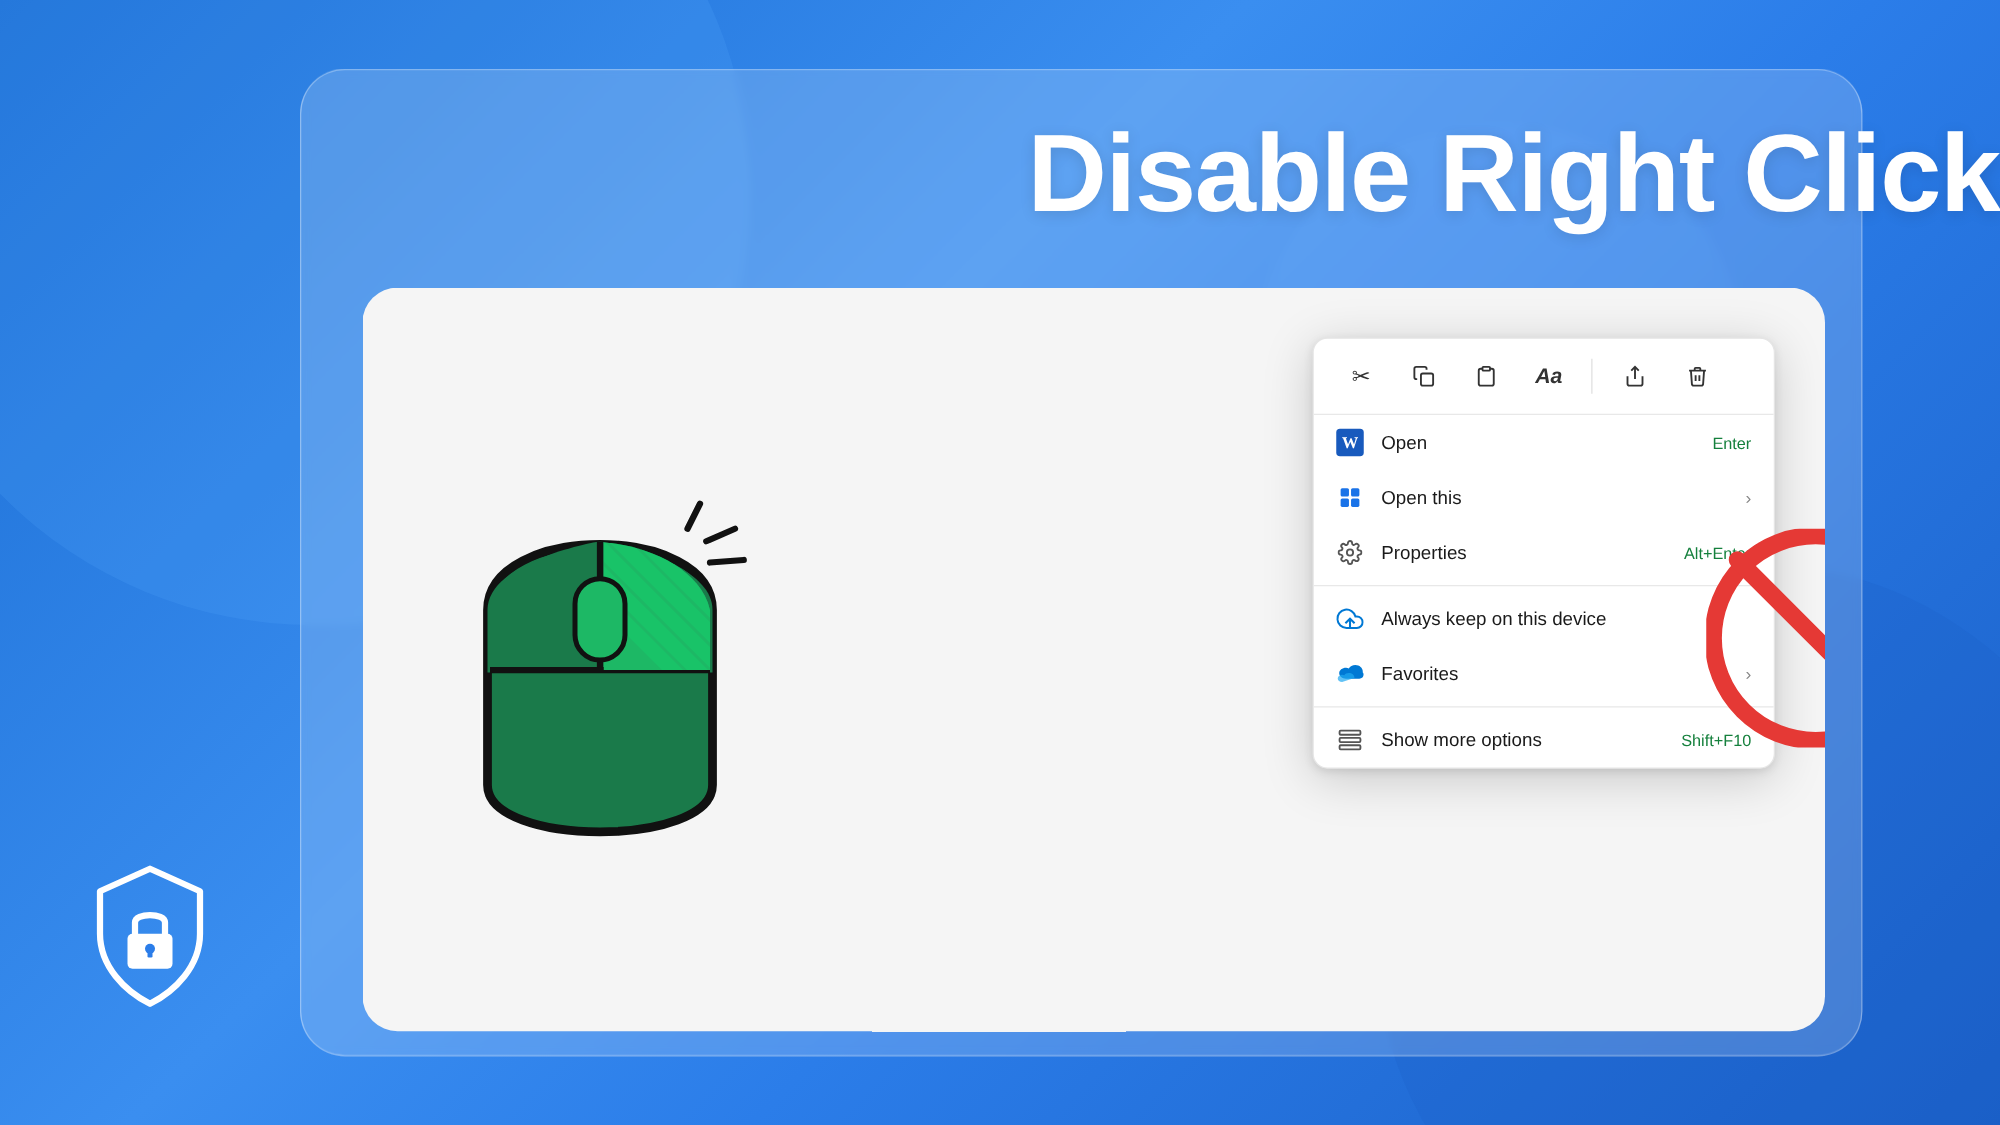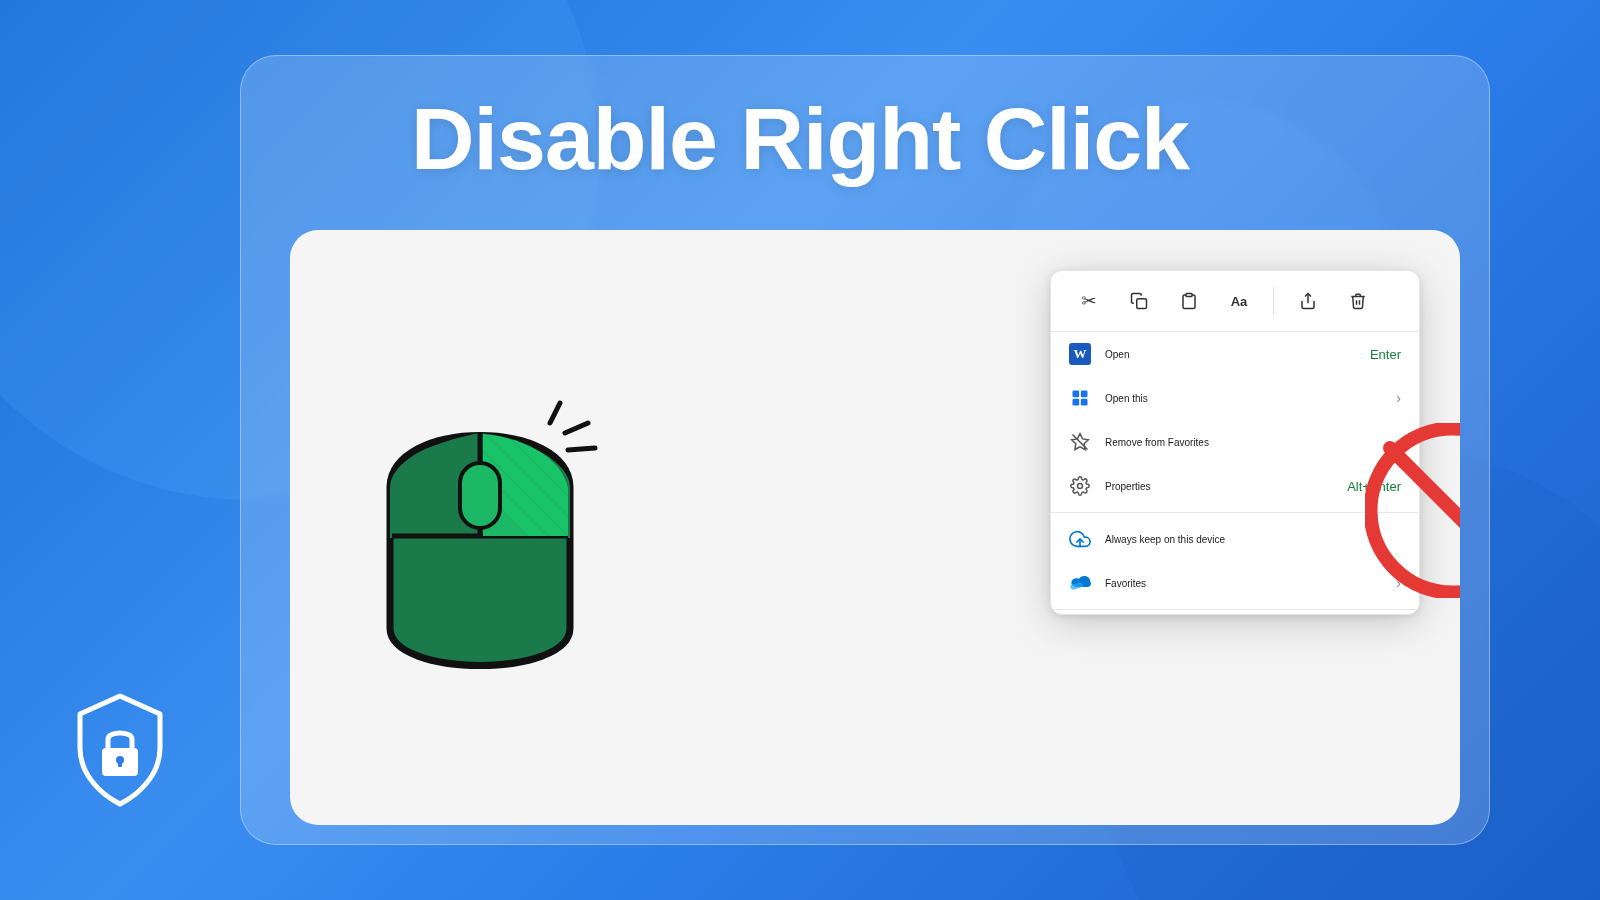--- a/index.html
+++ b/index.html
@@ -56,21 +56,21 @@
       backdrop-filter: blur(4px);
       border: 1.5px solid rgba(255,255,255,0.35);
     }
 
     
     .title {
       position: absolute;
       top: 95px;
       left: 0;
       right: 0;
-      text-align: center;
+      text-align: right;
       font-size: 88px;
       font-weight: 800;
       color: #fff;
       letter-spacing: -1px;
       text-shadow: 0 2px 12px rgba(0,0,0,0.12);
       line-height: 1;
       z-index: 10;
     }
 
     
@@ -146,21 +146,21 @@
 
     .menu-item-icon {
       width: 22px; height: 22px;
       display: flex; align-items: center; justify-content: center;
       flex-shrink: 0;
       font-size: 16px;
     }
 
     .menu-item-label {
       flex: 1;
-      font-size: 10px;
+      font-size: 15px;
     }
 
     .menu-item-shortcut {
       color: #15803d;
       font-size: 13px;
     }
 
     .menu-item-arrow {
       color: #888;
       font-size: 14px;
@@ -274,21 +274,21 @@
           <rect x="9" y="9" width="13" height="13" rx="2"></rect>
           <path d="M5 15H4a2 2 0 01-2-2V4a2 2 0 012-2h9a2 2 0 012 2v1"></path>
         </svg>
       </div>
       <div class="menu-icon-btn" title="Paste">
         <svg width="18" height="18" viewBox="0 0 24 24" fill="none" stroke="#333" stroke-width="2">
           <path d="M16 4h2a2 2 0 012 2v14a2 2 0 01-2 2H6a2 2 0 01-2-2V6a2 2 0 012-2h2"></path>
           <rect x="8" y="2" width="8" height="4" rx="1"></rect>
         </svg>
       </div>
-      <div class="menu-icon-btn" title="Rename" style="font-size:13px; font-weight:600;">Aa</div>
+      <div class="menu-icon-btn" title="Rename" style="font-size:17px; font-weight:600;font-style:italic;">Aa</div>
 
       <div class="menu-divider-v"></div>
 
       <div class="menu-icon-btn" title="Share">
         <svg width="18" height="18" viewBox="0 0 24 24" fill="none" stroke="#333" stroke-width="2">
           <path d="M4 12v8a2 2 0 002 2h12a2 2 0 002-2v-8"></path>
           <polyline points="16 6 12 2 8 6"></polyline>
           <line x1="12" y1="2" x2="12" y2="15"></line>
         </svg>
       </div>
@@ -316,29 +316,20 @@
           <rect x="3" y="3" width="8" height="8" rx="1.5" fill="#1a73e8"></rect>
           <rect x="13" y="3" width="8" height="8" rx="1.5" fill="#1a73e8"></rect>
           <rect x="3" y="13" width="8" height="8" rx="1.5" fill="#1a73e8"></rect>
           <rect x="13" y="13" width="8" height="8" rx="1.5" fill="#1a73e8"></rect>
         </svg>
       </div>
       <span class="menu-item-label">Open this</span>
       <span class="menu-item-arrow">›</span>
     </div>
 
-    <div class="menu-item">
-      <div class="menu-item-icon">
-        <svg width="20" height="20" viewBox="0 0 24 24" fill="none" stroke="#555" stroke-width="1.8">
-          <polygon points="12 2 15.09 8.26 22 9.27 17 14.14 18.18 21.02 12 17.77 5.82 21.02 7 14.14 2 9.27 8.91 8.26 12 2"></polygon>
-          <line x1="3" y1="3" x2="21" y2="21" stroke="#555" stroke-width="1.8"></line>
-        </svg>
-      </div>
-      <span class="menu-item-label">Remove from Favorites</span>
-    </div>
 
 
     <div class="menu-item">
       <div class="menu-item-icon">
         <svg width="20" height="20" viewBox="0 0 24 24" fill="none" stroke="#555" stroke-width="1.8">
           <circle cx="12" cy="12" r="3"></circle>
           <path d="M19.4 15a1.65 1.65 0 00.33 1.82l.06.06a2 2 0 010 2.83 2 2 0 01-2.83 0l-.06-.06a1.65 1.65 0 00-1.82-.33 1.65 1.65 0 00-1 1.51V21a2 2 0 01-4 0v-.09A1.65 1.65 0 009 19.4a1.65 1.65 0 00-1.82.33l-.06.06a2 2 0 01-2.83-2.83l.06-.06A1.65 1.65 0 004.68 15a1.65 1.65 0 00-1.51-1H3a2 2 0 010-4h.09A1.65 1.65 0 004.6 9a1.65 1.65 0 00-.33-1.82l-.06-.06a2 2 0 012.83-2.83l.06.06A1.65 1.65 0 009 4.68a1.65 1.65 0 001-1.51V3a2 2 0 014 0v.09a1.65 1.65 0 001 1.51 1.65 1.65 0 001.82-.33l.06-.06a2 2 0 012.83 2.83l-.06.06A1.65 1.65 0 0019.4 9a1.65 1.65 0 001.51 1H21a2 2 0 010 4h-.09a1.65 1.65 0 00-1.51 1z"></path>
         </svg>
       </div>
       <span class="menu-item-label">Properties</span>
@@ -365,20 +356,31 @@
           <path d="M10 14 C6 14 3 11.5 3 8.5 C3 5.5 6 3 10 3 C11 3 12 3.2 12.8 3.6 C14 1.4 16.5 0 19.5 0 C23.6 0 27 3 27 6.5 C27 6.8 27 7.1 26.9 7.4 C27.6 8 28 8.9 28 9.8 C28 12.1 26 14 23.5 14 Z" fill="#0078d4"></path>
           <path d="M6 17.5 C3.5 17.5 1.5 15.8 1.5 13.8 C1.5 11.8 3.5 10 6 10 C6.8 10 7.5 10.2 8.2 10.5 C9 9.2 10.8 8.3 12.8 8.3 C16 8.3 18.5 10.3 18.5 12.8 C18.5 13 18.5 13.2 18.4 13.4 L6 17.5 Z" fill="#1fa8f1" opacity="0.7"></path>
         </svg>
       </div>
       <span class="menu-item-label">Favorites</span>
       <span class="menu-item-arrow">›</span>
     </div>
 
     <div class="menu-separator"></div>
 
+    <div class="menu-item">
+      <div class="menu-item-icon">
+        <svg width="20" height="20" viewBox="0 0 24 24" fill="none" stroke="#555" stroke-width="1.8">
+          <rect x="2" y="3" width="20" height="4" rx="1"></rect>
+          <rect x="2" y="10" width="20" height="4" rx="1"></rect>
+          <rect x="2" y="17" width="20" height="4" rx="1"></rect>
+        </svg>
+      </div>
+      <span class="menu-item-label">Show more options</span>
+      <span class="menu-item-shortcut">Shift+F10</span>
+    </div>
 
   </div>
 
   <div class="no-entry">
     <svg width="175" height="175" viewBox="0 0 175 175">
       <circle cx="87.5" cy="87.5" r="82" fill="none" stroke="#e53935" stroke-width="14"></circle>
       <line x1="25" y1="25" x2="150" y2="150" stroke="#e53935" stroke-width="14" stroke-linecap="round"></line>
     </svg>
   </div>
 

